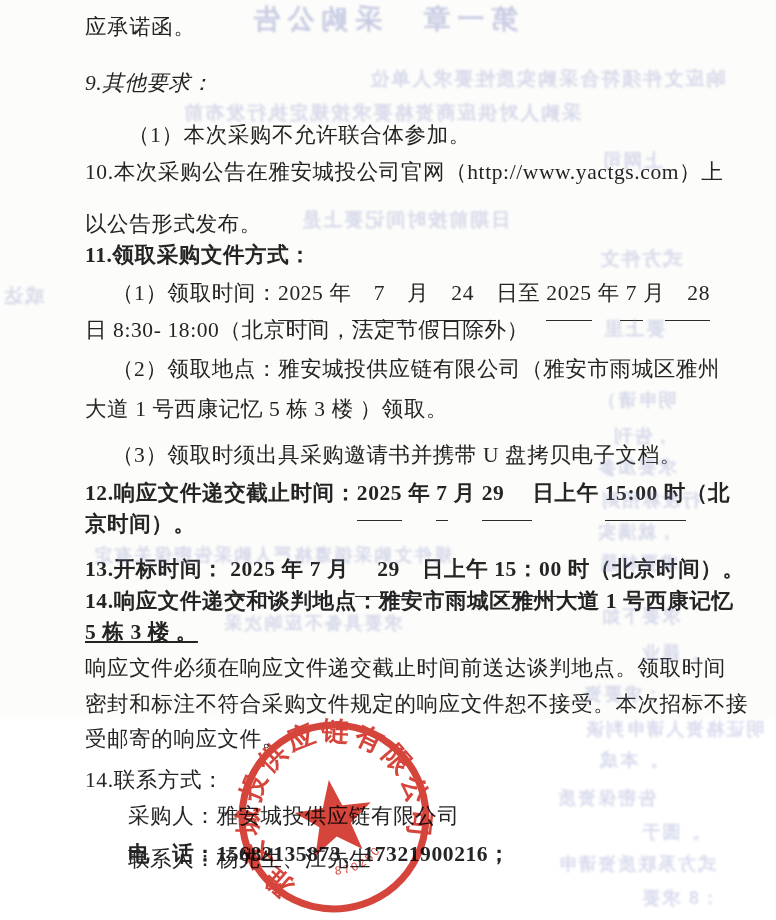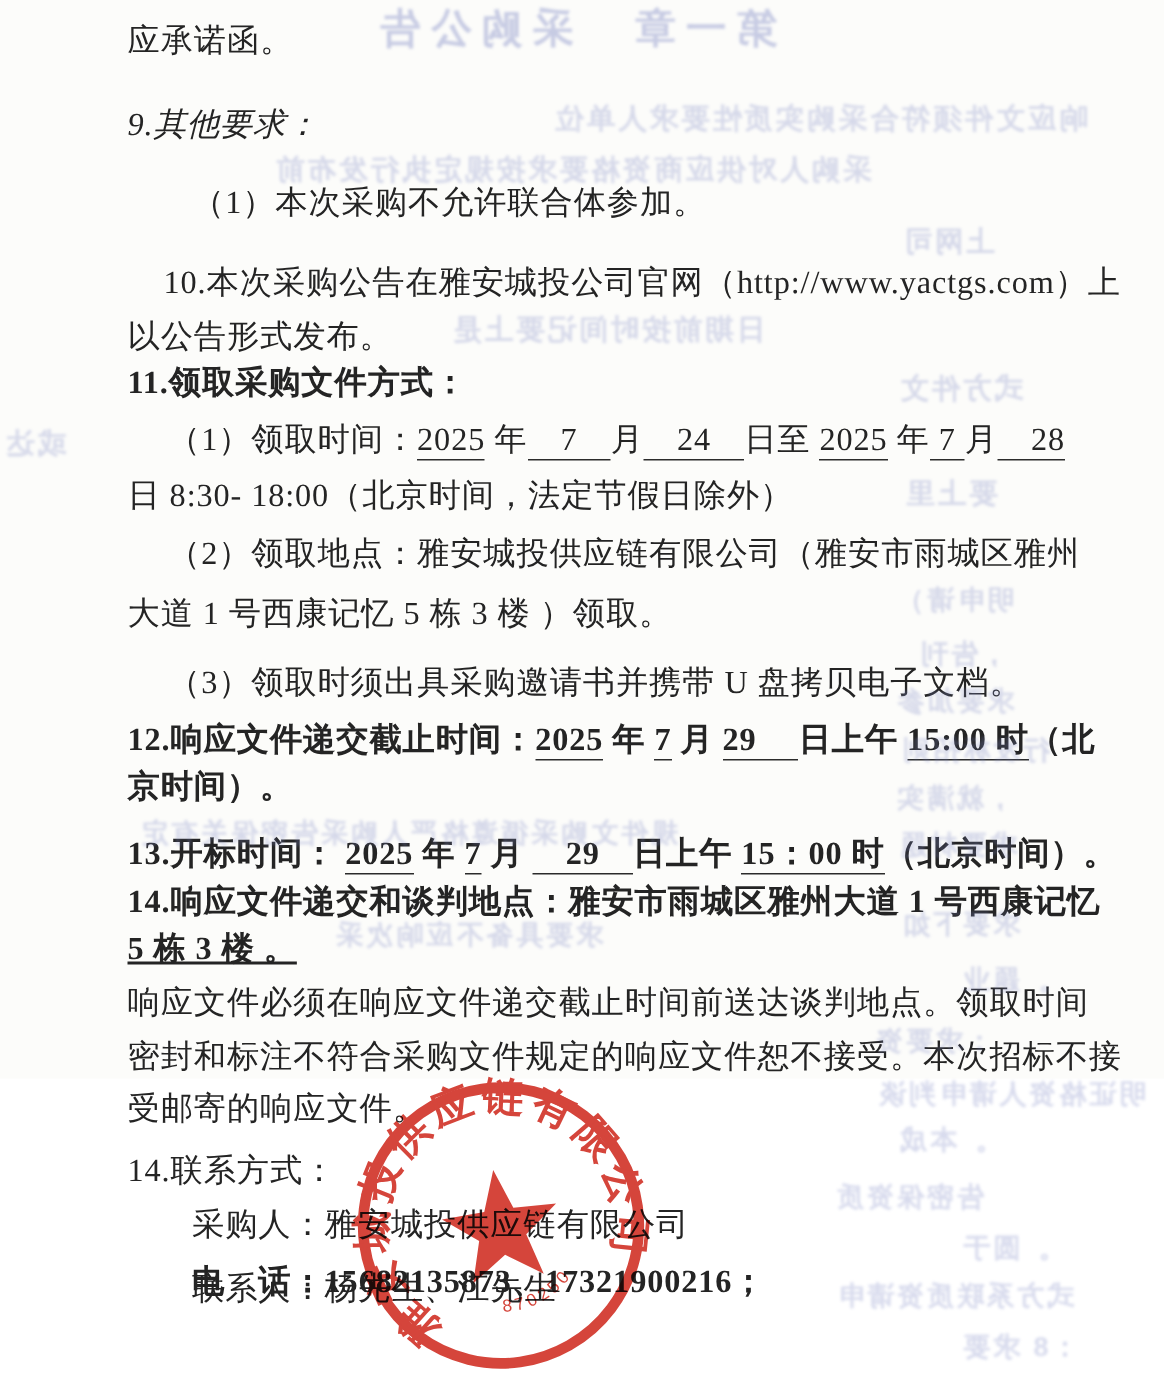--- a/index.html
+++ b/index.html
@@ -11,21 +11,21 @@
     color:#242424;
   }
   .line{
     position:absolute;
     font-size:21.5px;
     letter-spacing:0.6px;
     white-space:pre;
     line-height:1.25;
   }
   .line.bold{font-weight:700;}
-  .seg.u{border-bottom:1.7px solid #2b2b2b;padding-bottom:1px;}
+  .seg.u{border-bottom:1.7px solid #2b2b2b;padding-bottom:15px;}
   .bleed{
     position:absolute;
     color:#7e88c4;
     opacity:0.30;
     transform:scaleX(-1);
     filter:blur(1.1px);
     white-space:pre;
     font-weight:600;
     font-family:"Liberation Sans", sans-serif;
     font-size:19px;
@@ -50,21 +50,21 @@
 <body>
 
 <div id="page">
 
   <div class="bleed title-bleed" style="left:246px;top:1px;">第一章　采购公告</div>
 
   <div id="doc-lines">
       <div class="line" style="left: 85px; top: 14px;"><span class="seg">应承诺函。</span></div>
       <div class="line" style="left: 85px; top: 70px; font-style: italic;"><span class="seg">9.其他要求：</span></div>
       <div class="line" style="left: 112px; top: 122px; margin-left: 16px;"><span class="seg">（1）本次采购不允许联合体参加。</span></div>
-      <div class="line" style="left: 85px; top: 175px; margin-left: 24px;"><span class="seg">10.本次采购公告在雅安城投公司官网（http://www.yactgs.com）上</span></div>
+      <div class="line" style="left: 85px; top: 159px;"><span class="seg">10.本次采购公告在雅安城投公司官网（http://www.yactgs.com）上</span></div>
       <div class="line" style="left: 85px; top: 211px;"><span class="seg">以公告形式发布。</span></div>
       <div class="line bold" style="left: 85px; top: 242px;"><span class="seg">11.领取采购文件方式：</span></div>
       <div class="line" style="left: 112px; top: 280px;"><span class="seg">（1）领取时间：</span><span class="seg u">2025</span><span class="seg"> 年</span><span class="seg u">　7　</span><span class="seg">月</span><span class="seg u">　24　</span><span class="seg">日至 </span><span class="seg u">2025</span><span class="seg"> 年</span><span class="seg u"> 7 </span><span class="seg">月</span><span class="seg u">　28</span></div>
       <div class="line" style="left: 85px; top: 317px;"><span class="seg">日 8:30- 18:00（北京时间，法定节假日除外）</span></div>
       <div class="line" style="left: 112px; top: 356px;"><span class="seg">（2）领取地点：雅安城投供应链有限公司（雅安市雨城区雅州</span></div>
       <div class="line" style="left: 85px; top: 396px;"><span class="seg">大道 1 号西康记忆 5 栋 3 楼 ）领取。</span></div>
       <div class="line" style="left: 112px; top: 442px;"><span class="seg">（3）领取时须出具采购邀请书并携带 U 盘拷贝电子文档。</span></div>
       <div class="line bold" style="left: 85px; top: 480px;"><span class="seg">12.响应文件递交截止时间：</span><span class="seg u">2025</span><span class="seg"> 年 </span><span class="seg u">7</span><span class="seg"> 月 </span><span class="seg u">29　 </span><span class="seg">日上午 </span><span class="seg u">15:00 时</span><span class="seg">（北</span></div>
       <div class="line bold" style="left: 85px; top: 511px;"><span class="seg">京时间）。</span></div>
       <div class="line bold" style="left: 85px; top: 556px;"><span class="seg">13.开标时间： </span><span class="seg u">2025</span><span class="seg"> 年 </span><span class="seg u">7</span><span class="seg"> 月 </span><span class="seg u">　29　</span><span class="seg">日上午 </span><span class="seg u">15：00 时</span><span class="seg">（北京时间）。</span></div>

